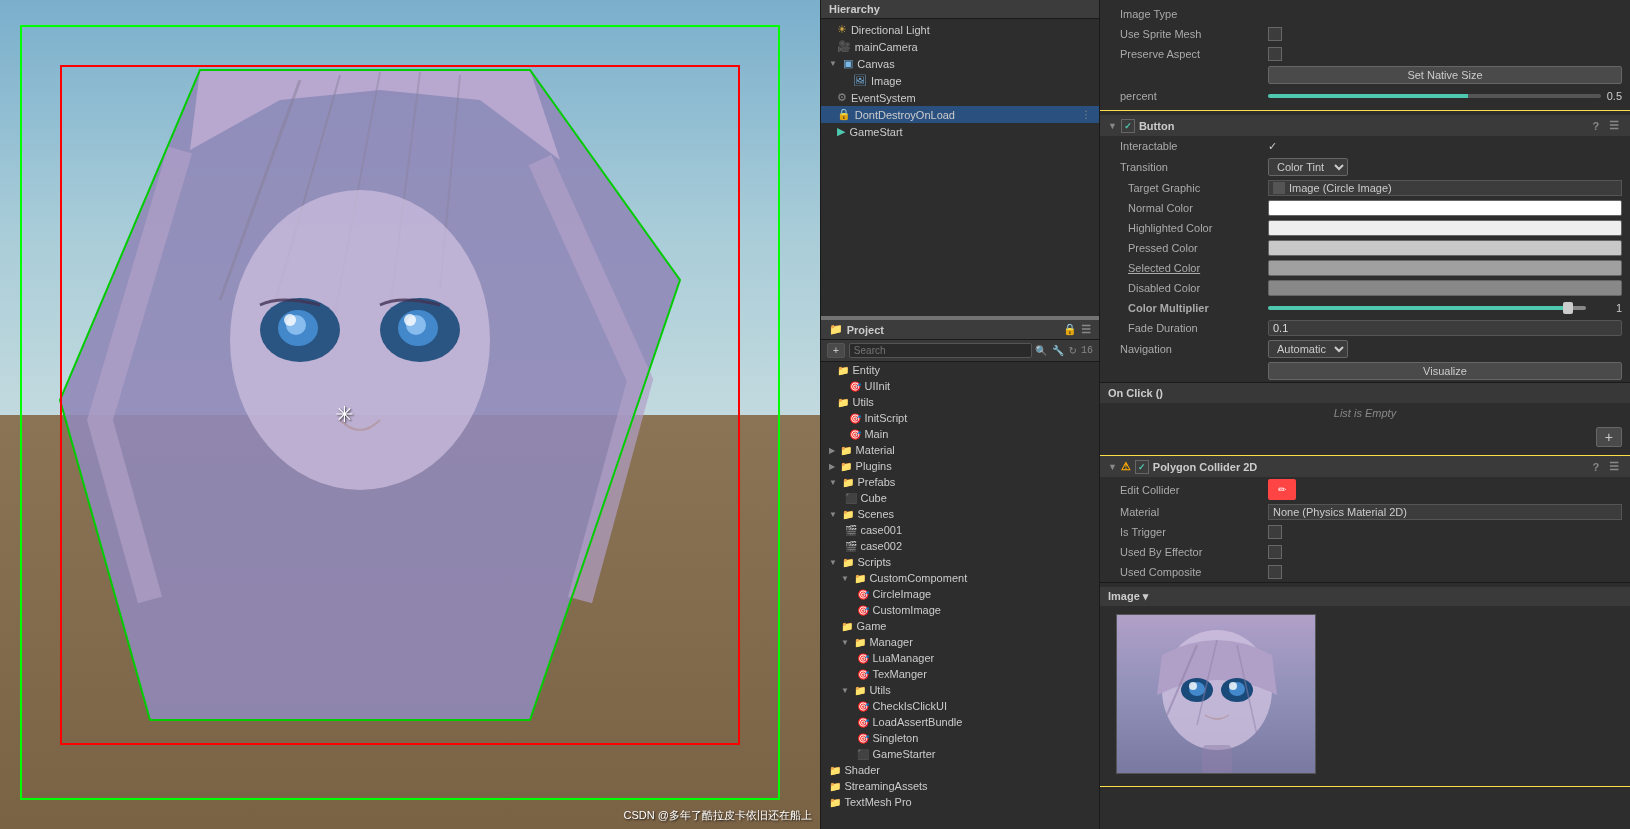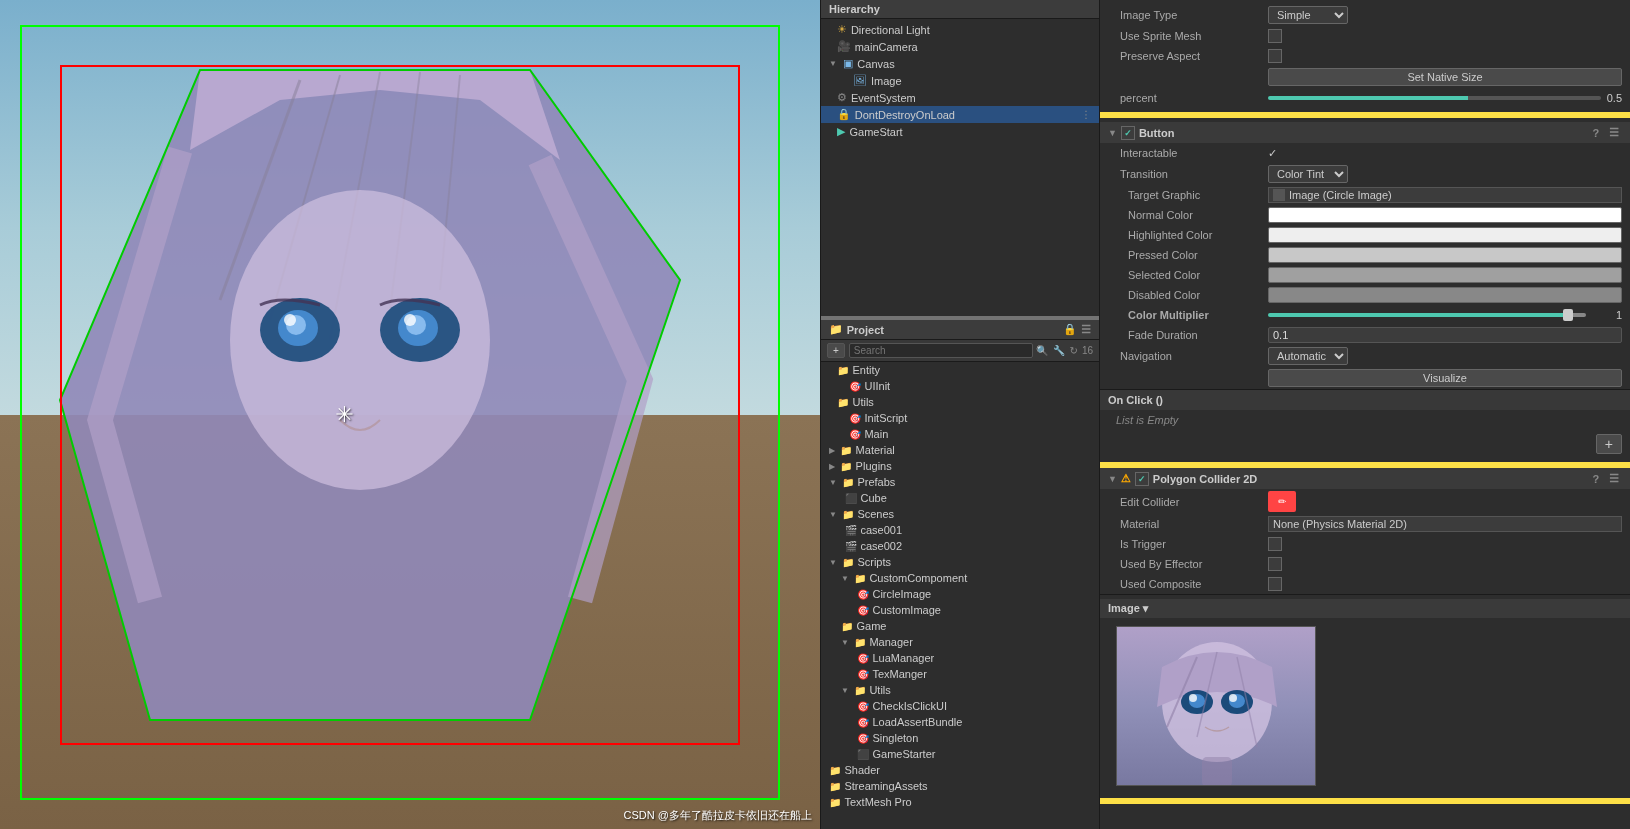--- a/index.html
+++ b/index.html
@@ -209,21 +209,21 @@
       overflow-y: auto;
       overflow-x: hidden;
       flex-shrink: 0;
     }
 
     .inspector-panel::-webkit-scrollbar { width: 8px; }
     .inspector-panel::-webkit-scrollbar-track { background: #2a2a2a; }
     .inspector-panel::-webkit-scrollbar-thumb { background: #555; }
 
     .inspector-section {
-      border-bottom: 6px solid #fde047;
+      border-bottom: 1px solid #fde047;
       padding: 4px 0;
     }
 
     .inspector-section-header {
       background: #3a3a3a;
       padding: 3px 8px;
       display: flex;
       align-items: center;
       gap: 4px;
       font-size: 11px;
@@ -363,20 +363,21 @@
       font-size: 11px;
       font-weight: bold;
       border-top: 1px solid #1a1a1a;
     }
 
     .list-empty {
       padding: 4px 16px;
       color: #888;
       font-size: 11px;
       font-style: italic;
+      text-align: center;
     }
 
     .add-item-btn {
       display: flex;
       justify-content: flex-end;
       padding: 4px 8px;
     }
 
     .add-btn {
       background: #4a4a4a;
@@ -560,21 +561,21 @@
         <span style="color:#888;">🔒</span>
         <span style="color:#888;">☰</span>
       </div>
     </div>
     <div class="panel-toolbar">
       <button class="toolbar-btn">+</button>
       <input class="search-box" type="text" placeholder="Search" style="">
       <span style="color:#888;font-size:10px;">🔍</span>
       <span style="color:#888;font-size:10px;">🔧</span>
       <span style="color:#888;font-size:10px;">↻</span>
-      <span style="color:#888;font-size:10px;">16</span>
+      <span style="color:#888;font-size:10px;font-family:Liberation Mono, monospace;">16</span>
     </div>
     <div class="project-tree">
 
       <div class="tree-item" style="padding-left:16px;">
         <span class="folder-icon">📁</span>
         <span>Entity</span>
       </div>
       <div class="tree-item" style="padding-left:28px;">
         <span class="script-icon">🎯</span>
         <span>UIInit</span>
@@ -706,25 +707,20 @@
       </div>
     </div>
   </div>
 </div>
 
 <div class="inspector-panel">
 
   <div class="inspector-section">
     <div class="inspector-row">
       <div class="inspector-label">Image Type</div>
-      <div class="inspector-value">
-        <select class="image-type-dropdown">
-          <option>Simple</option>
-        </select>
-      </div>
     </div>
     <div class="inspector-row">
       <div class="inspector-label">Use Sprite Mesh</div>
       <div class="inspector-value">
         <div class="checkbox-field"></div>
       </div>
     </div>
     <div class="inspector-row">
       <div class="inspector-label">Preserve Aspect</div>
       <div class="inspector-value">
@@ -793,21 +789,21 @@
         <div class="color-swatch color-light"></div>
       </div>
     </div>
     <div class="inspector-row">
       <div class="inspector-label" style="padding-left:20px;">Pressed Color</div>
       <div class="inspector-value">
         <div class="color-swatch color-pressed"></div>
       </div>
     </div>
     <div class="inspector-row">
-      <div class="inspector-label" style="padding-left:20px;">Selected Color</div>
+      <div class="inspector-label" style="padding-left:20px;text-decoration:underline;">Selected Color</div>
       <div class="inspector-value">
         <div class="color-swatch color-selected"></div>
       </div>
     </div>
     <div class="inspector-row">
       <div class="inspector-label" style="padding-left:20px;">Disabled Color</div>
       <div class="inspector-value">
         <div class="color-swatch color-disabled"></div>
       </div>
     </div>

